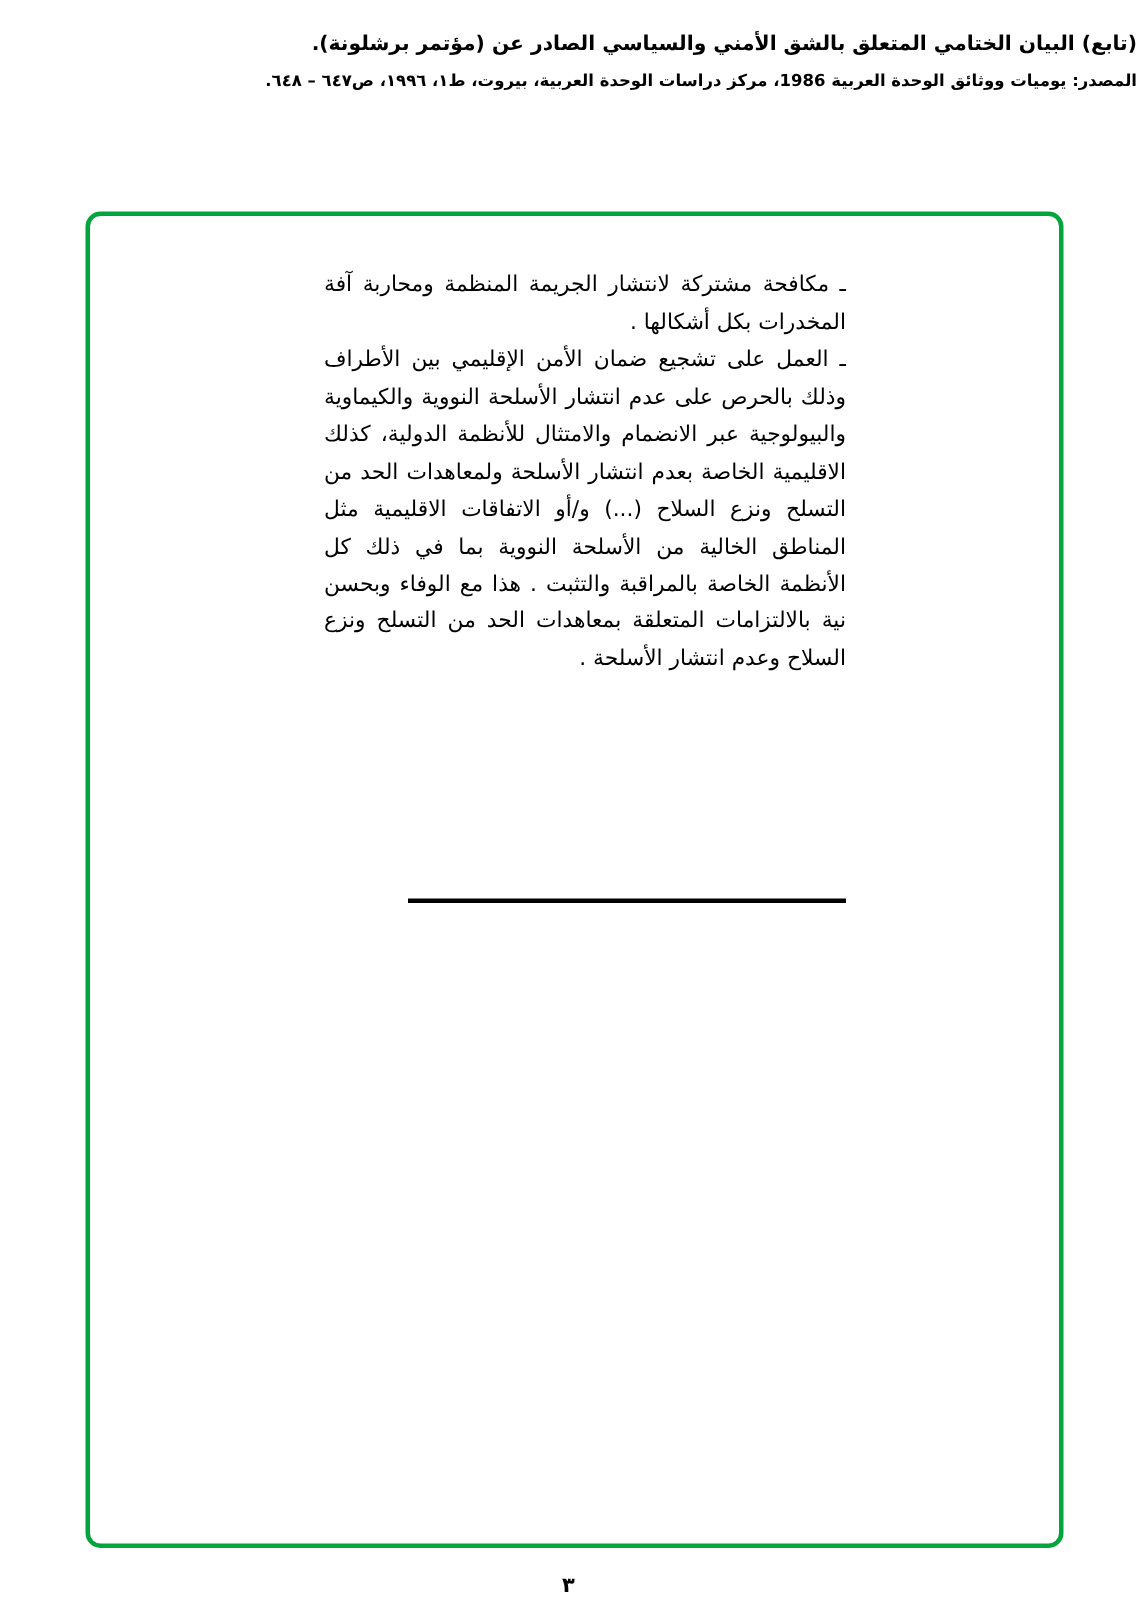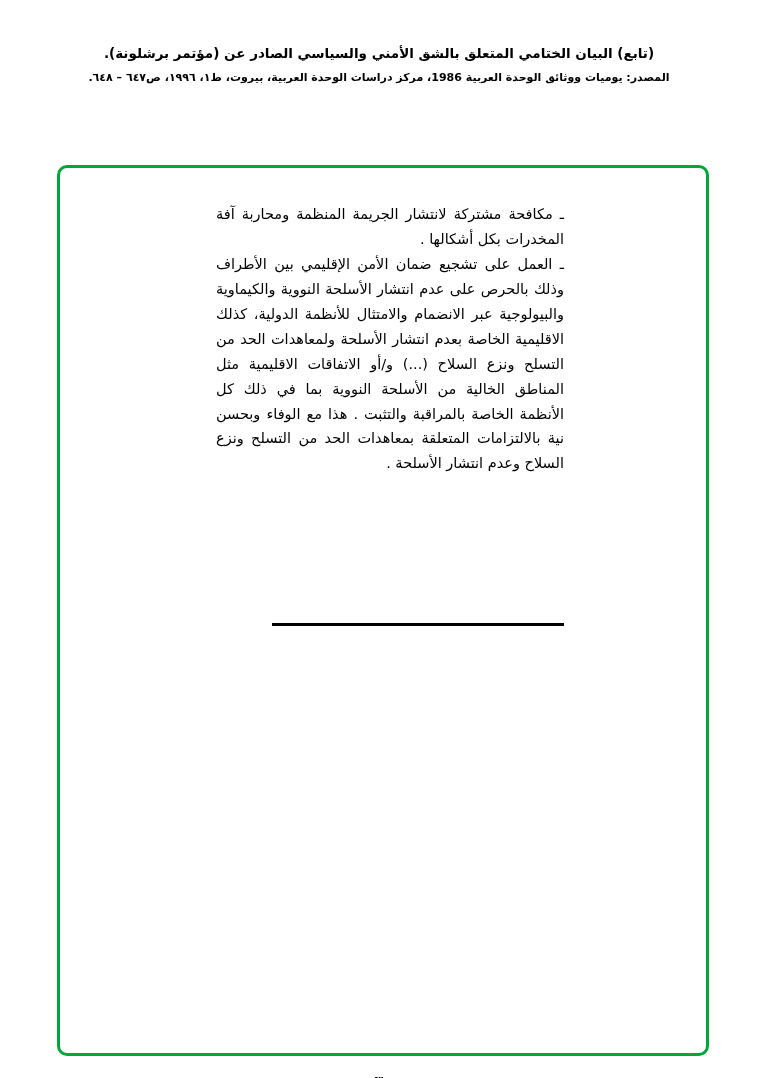--- a/index.html
+++ b/index.html
@@ -15,22 +15,21 @@
     position: relative;
     overflow: hidden;
   }
   .page {
     width: 758px;
     height: 1078px;
     position: relative;
     box-sizing: border-box;
   }
   .header {
-    margin-top: 44px;
-    text-align: center;
+    margin-top: 20px;
     direction: rtl;
   }
   .header-title {
     font-size: 13.5px;
     font-weight: bold;
     letter-spacing: 0px;
     line-height: 1.4;
     color: #000;
   }
   .header-source {

